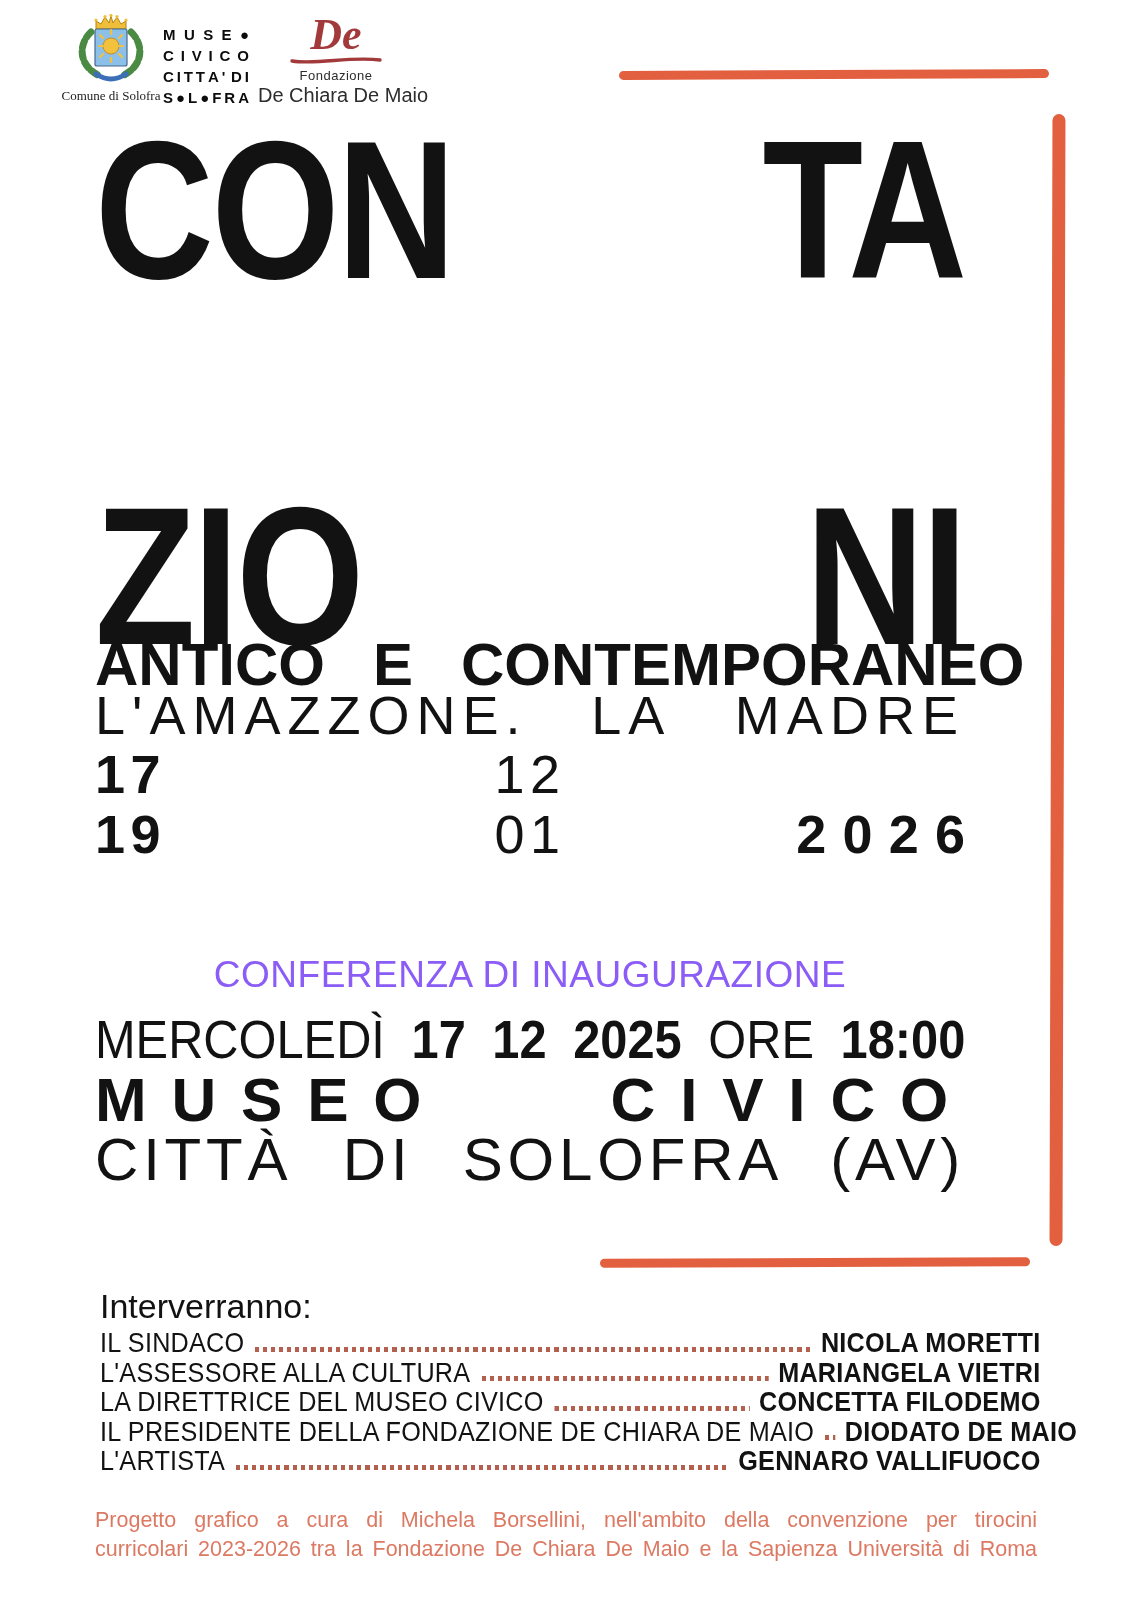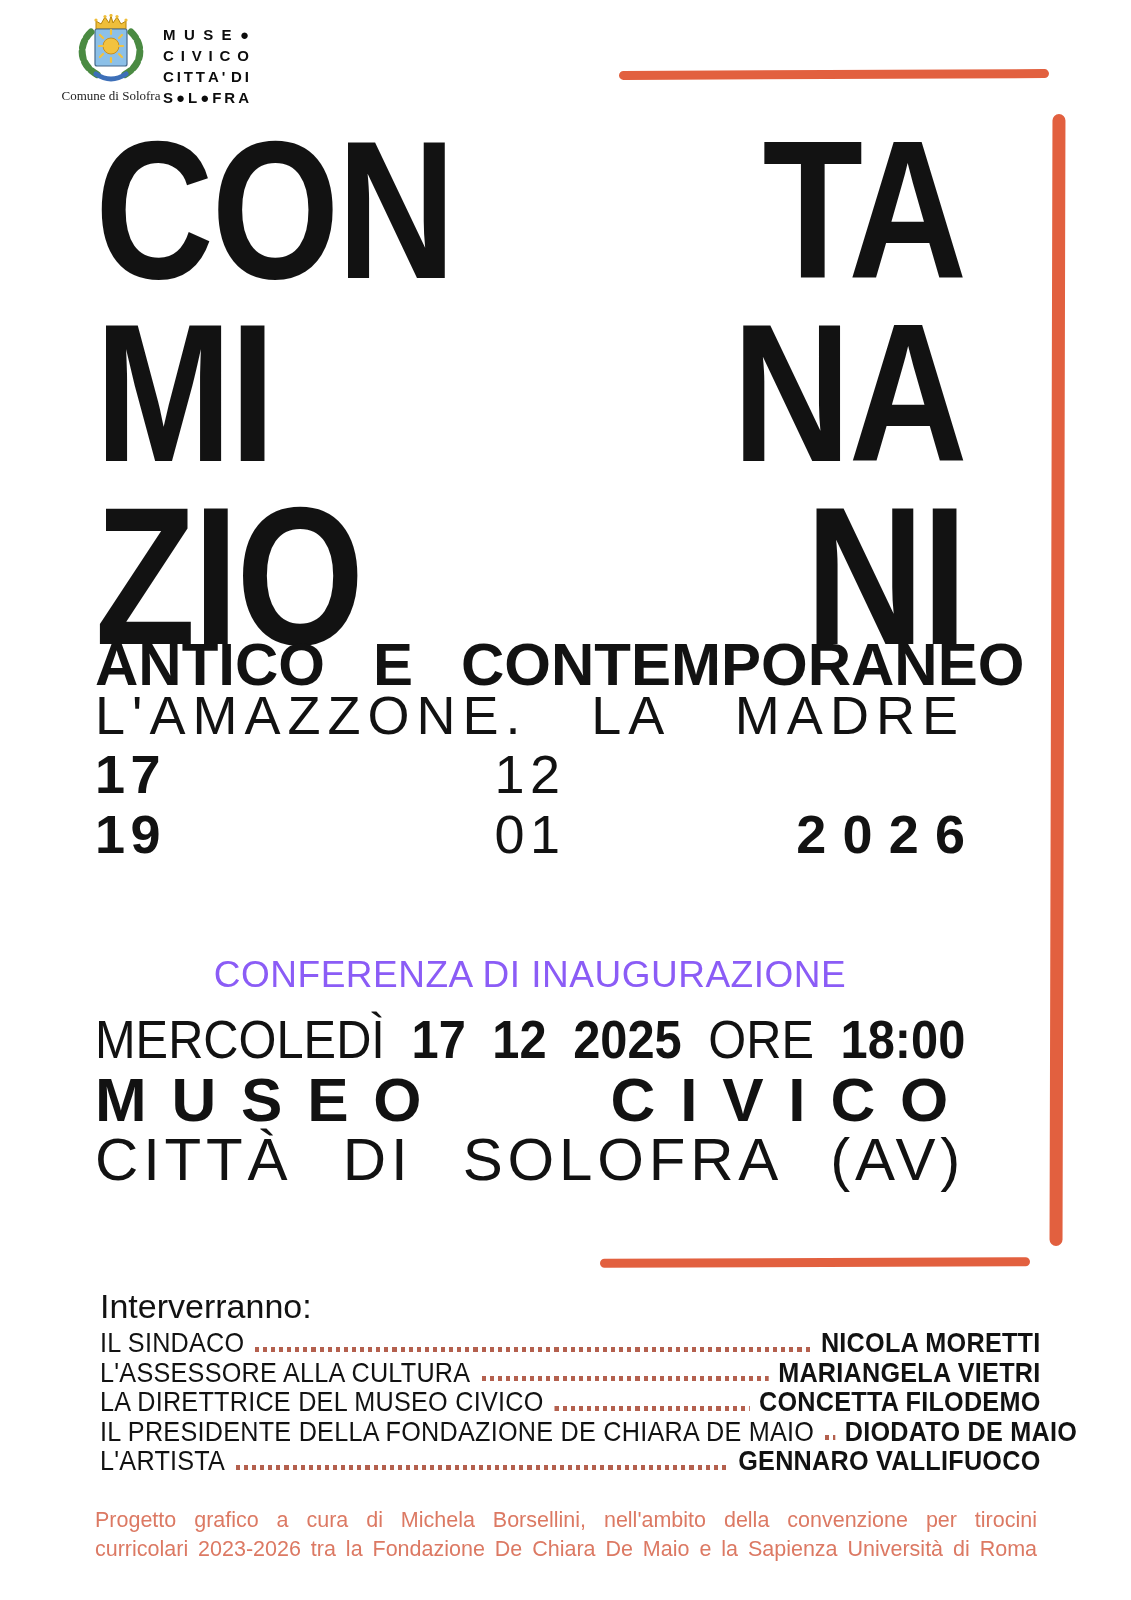--- a/index.html
+++ b/index.html
@@ -138,32 +138,36 @@
         <span>S</span>
         <span>●</span>
         <span>L</span>
         <span>●</span>
         <span>F</span>
         <span>R</span>
         <span>A</span>
       </div>
   </div>
 
+  <div class="fondazione">
+    <div class="fz-monogram">De</div>
+    <svg class="fz-swoosh" width="96" height="12" viewBox="0 0 96 12">
+      <path d="M4,7 C30,11 62,2 92,6" fill="none" stroke="#A23A3C" stroke-width="3.4" stroke-linecap="round"></path>
+    </svg>
+    <div class="fz-small">Fondazione</div>
+    <div class="fz-name">De Chiara De Maio</div>
+  </div>
 
   <div class="brush brush-top"></div>
   <div class="brush brush-right"></div>
   <div class="brush brush-bottom"></div>
 
   <div class="title-row trow1">
     <span class="tw tw-l">CON</span>
     <span class="tw tw-r">TA</span>
-  </div>
-  <div class="title-row trow2">
-    <span class="tw tw-l">MI</span>
-    <span class="tw tw-r">NA</span>
   </div>
   <div class="title-row trow3">
     <span class="tw tw-l">ZIO</span>
     <span class="tw tw-r">NI</span>
   </div>
 
   <div class="subtitle-bold">
     <span>ANTICO</span>
     <span>E</span>
     <span>CONTEMPORANEO</span>

